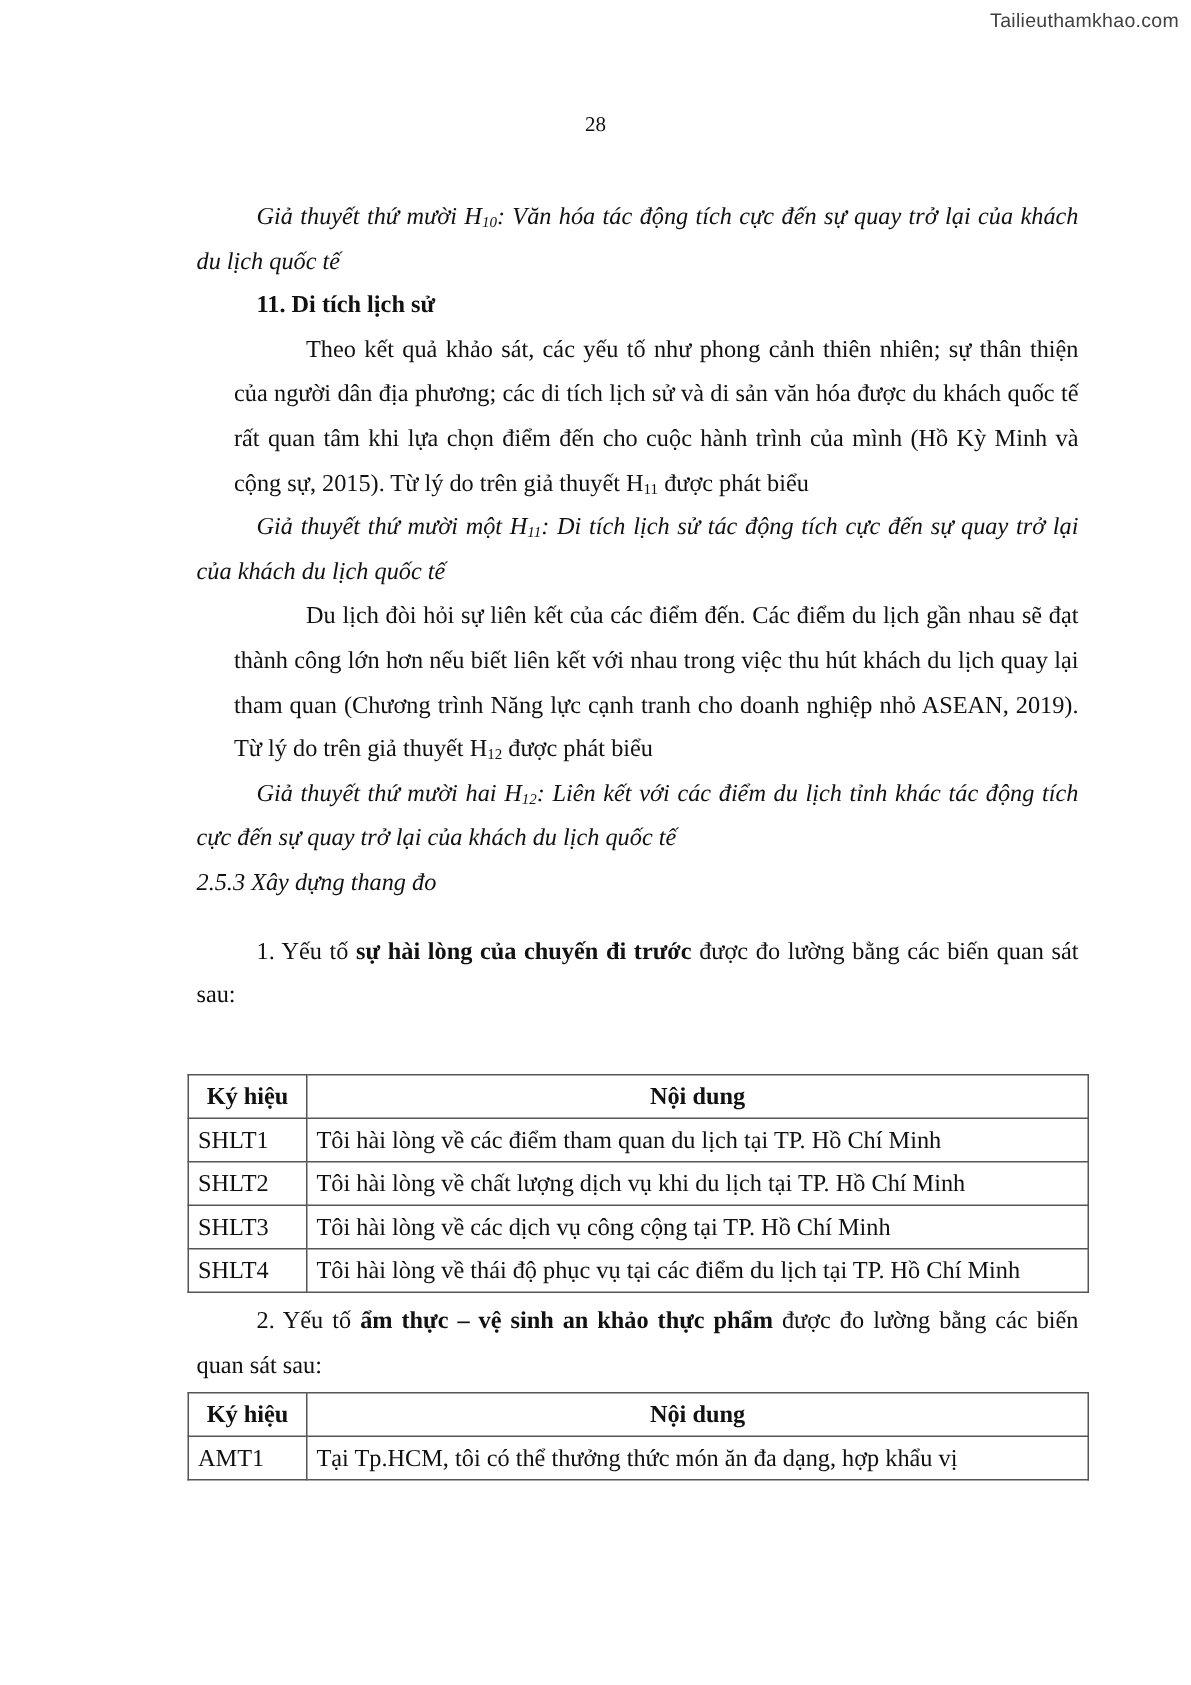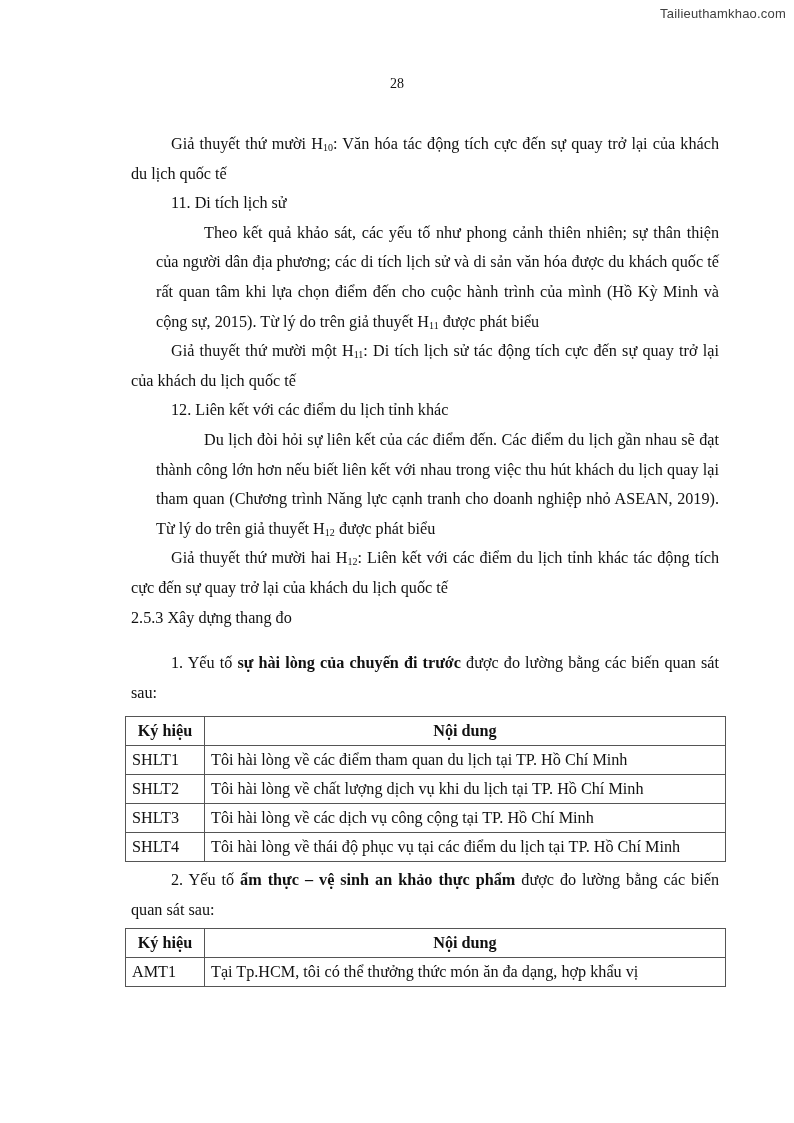--- a/index.html
+++ b/index.html
@@ -17,23 +17,23 @@
       position: absolute; top: 76px; left: 0; width: 794px; text-align: center;
       font-size: 14px;
     }
     .content {
       position: absolute; left: 131px; top: 130px; width: 588px;
       font-size: 16.2px; line-height: 29.6px;
     }
     .p { margin: 0; text-align: justify; }
     .indent { text-indent: 40px; }
     .indent-body { text-indent: 48px; margin-left: 25px; }
-    .i { }
+    .i { font-style: italic; }
     .b { font-weight: bold; }
-    .heading { font-weight: normal; padding-left: 40px; }
+    .heading { font-weight: bold; padding-left: 40px; }
     sub { font-size: 10px; vertical-align: -2px; line-height: 0; }
     .spacer-lg { height: 16px; }
     table.meas {
       position: absolute; border-collapse: collapse;
       font-size: 16.2px; line-height: 1;
     }
     table.meas td, table.meas th {
       border: 1.2px solid #555555;
       padding: 0 6px; height: 28px; text-align: left; font-weight: normal;
     }
@@ -52,21 +52,20 @@
 
 <div class="content">
   <p class="p i indent"><span>Giả thuyết thứ mười H</span><sub>10</sub><span>: Văn hóa tác động tích cực đến sự quay trở lại của khách du lịch quốc tế</span></p>
 
   <p class="p heading">11. Di tích lịch sử</p>
 
   <p class="p indent-body"><span>Theo kết quả khảo sát, các yếu tố như phong cảnh thiên nhiên; sự thân thiện của người dân địa phương; các di tích lịch sử và di sản văn hóa được du khách quốc tế rất quan tâm khi lựa chọn điểm đến cho cuộc hành trình của mình (Hồ Kỳ Minh và cộng sự, 2015). Từ lý do trên giả thuyết H</span><sub>11</sub><span> được phát biểu</span></p>
 
   <p class="p i indent"><span>Giả thuyết thứ mười một H</span><sub>11</sub><span>: Di tích lịch sử tác động tích cực đến sự quay trở lại của khách du lịch quốc tế</span></p>
 
-  <p class="p heading">12. Liên kết với các điểm du lịch tỉnh khác</p>
 
   <p class="p indent-body"><span>Du lịch đòi hỏi sự liên kết của các điểm đến. Các điểm du lịch gần nhau sẽ đạt thành công lớn hơn nếu biết liên kết với nhau trong việc thu hút khách du lịch quay lại tham quan (Chương trình Năng lực cạnh tranh cho doanh nghiệp nhỏ ASEAN, 2019). Từ lý do trên giả thuyết H</span><sub>12</sub><span> được phát biểu</span></p>
 
   <p class="p i indent"><span>Giả thuyết thứ mười hai H</span><sub>12</sub><span>: Liên kết với các điểm du lịch tỉnh khác tác động tích cực đến sự quay trở lại của khách du lịch quốc tế</span></p>
 
   <p class="p i">2.5.3 Xây dựng thang đo</p>
 
   <div class="spacer-lg"></div>
 
   <p class="p indent"><span>1. Yếu tố </span><span class="b">sự hài lòng của chuyến đi trước</span><span> được đo lường bằng các biến quan sát sau:</span></p>

